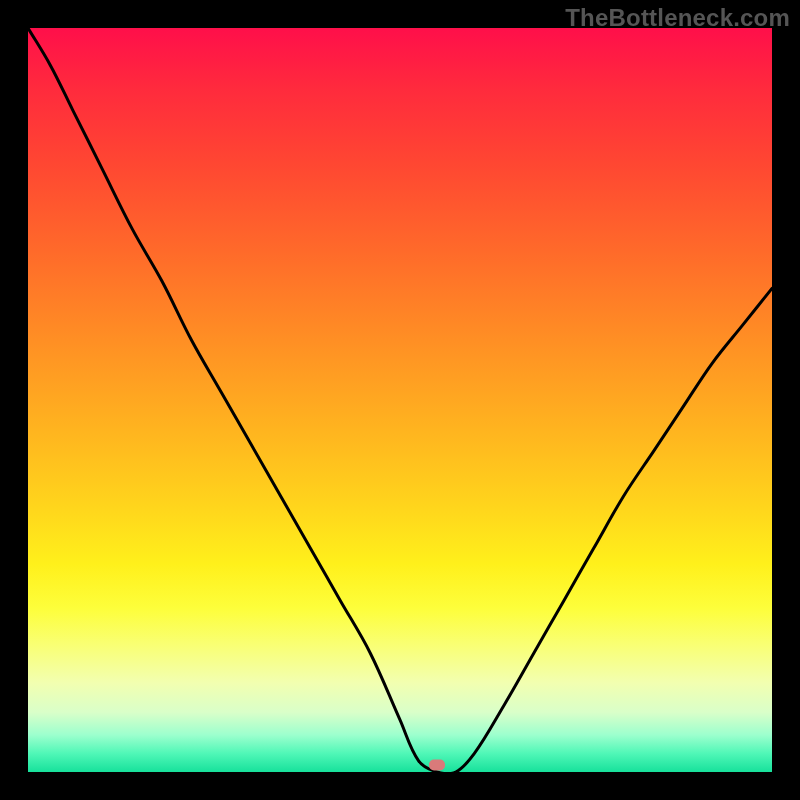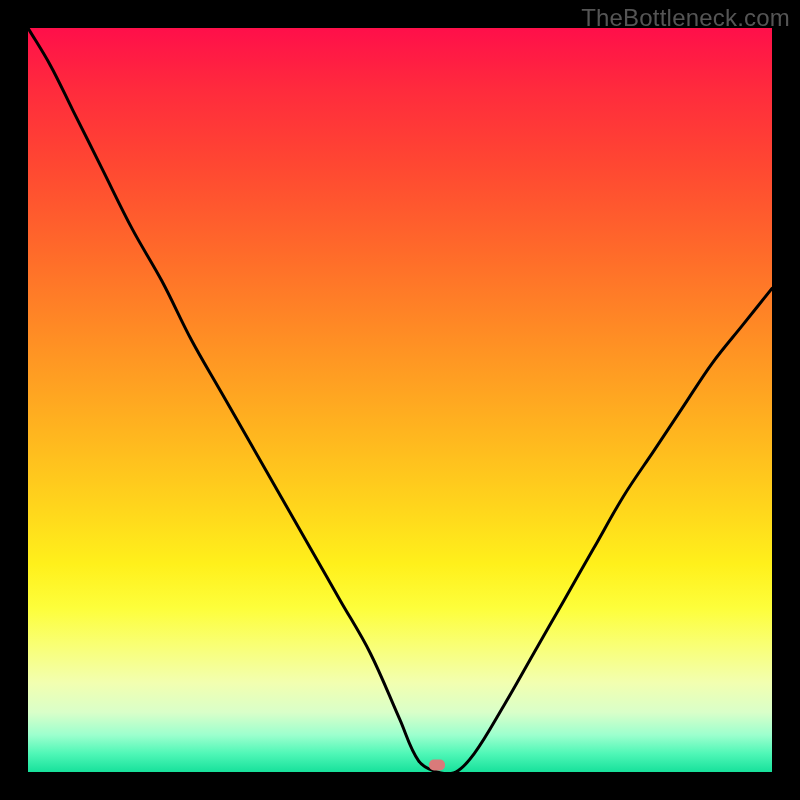--- a/index.html
+++ b/index.html
@@ -16,21 +16,21 @@
     width: 800px;
     height: 800px;
     background: #000;
   }
   .watermark {
     position: absolute;
     top: 4px;
     right: 10px;
     color: #555;
     font-size: 24px;
-    font-weight: 400;
+    font-weight: 700;
     letter-spacing: 0.2px;
     z-index: 5;
   }
   .plot {
     position: absolute;
     left: 28px;
     top: 28px;
     width: 744px;
     height: 744px;
   }

